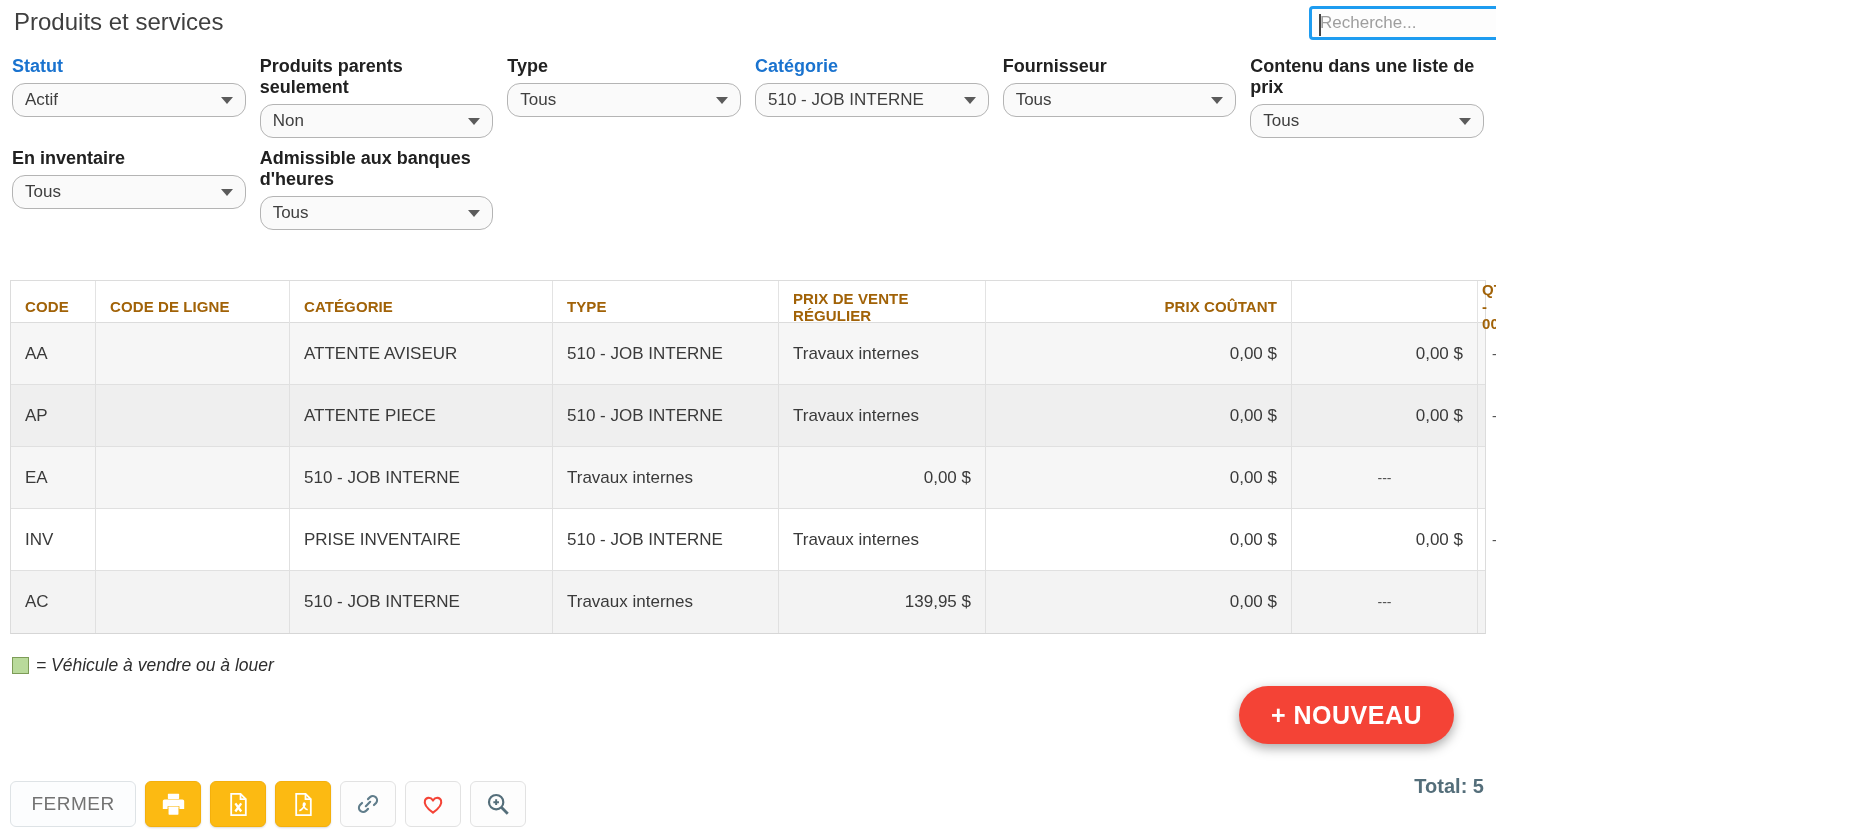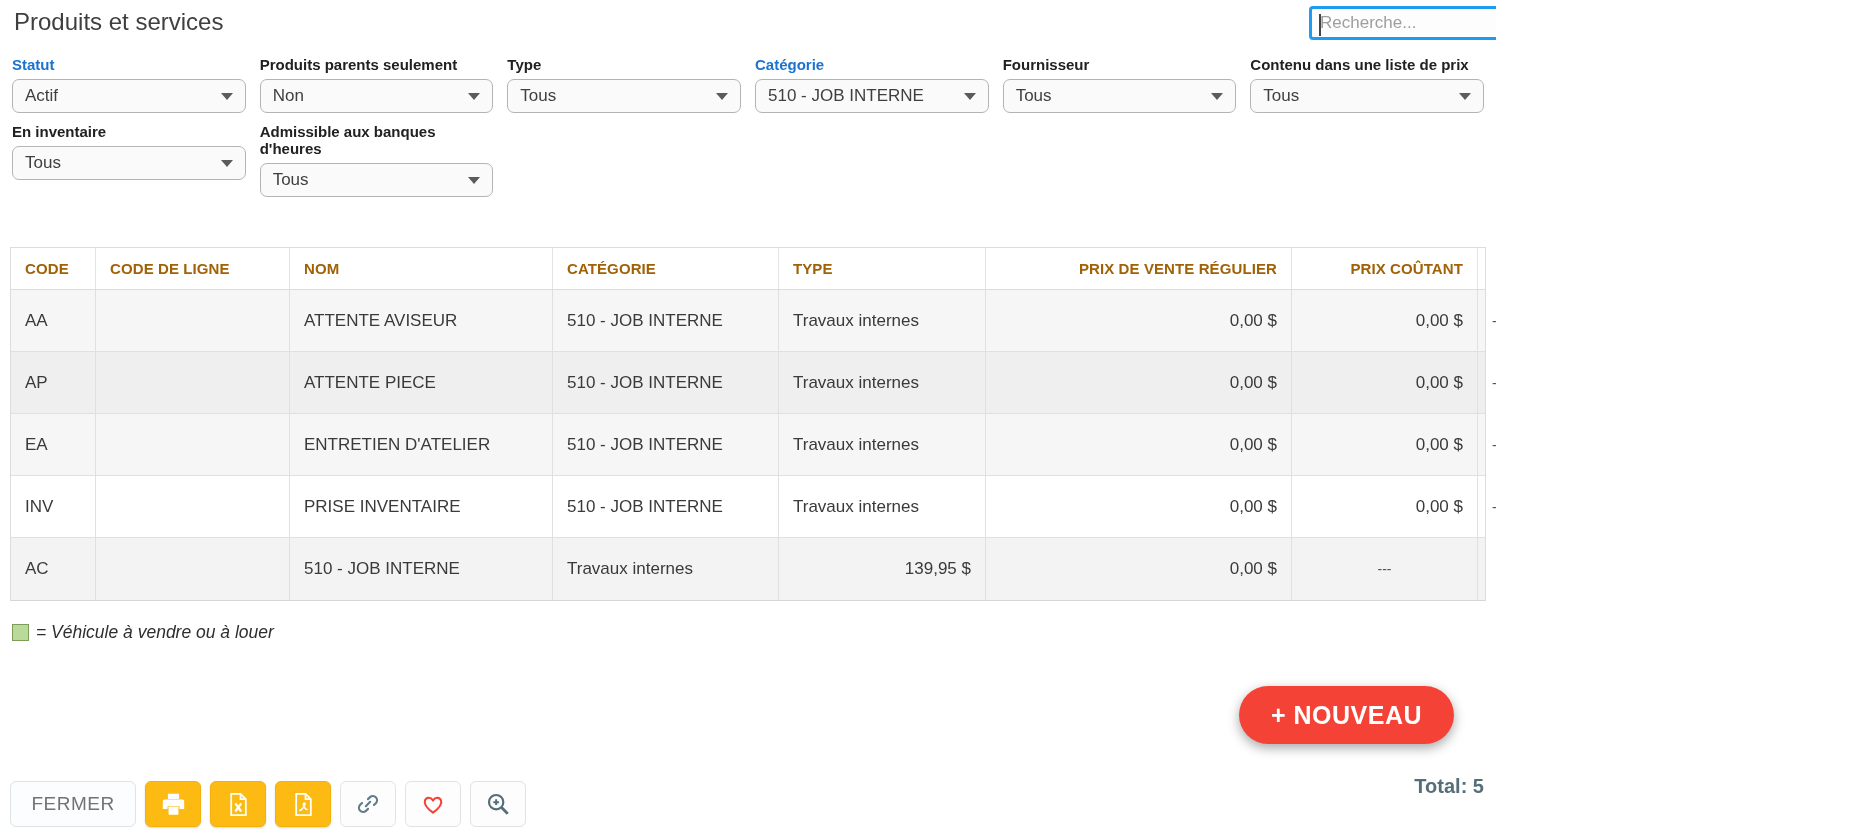--- a/index.html
+++ b/index.html
@@ -14,23 +14,23 @@
   .search-input { border:none; outline:none; background:transparent; width:100%; height:100%; padding:0 8px; font-size:17px; color:#333; font-family:Liberation Sans, sans-serif; }
   .search-input::placeholder { color:#9e9e9e; }
   .text-cursor { position:absolute; left:7px; top:5px; width:1.5px; height:22px; background:#444; }
   .win-btn { position:absolute; top:8px; width:32px; height:32px; display:flex; align-items:center; justify-content:center; cursor:pointer; }
   .win-btn.minimize { left:1776px; }
   .win-btn.closebtn { left:1812px; }
   .minus-icon { width:22px; height:2.5px; background:#9aa0a6; }
 
   
   .filters { padding:8px 12px 0 12px; display:grid; grid-template-columns:repeat(6,1fr); column-gap:14px; row-gap:10px; }
-  .flabel { font-size:15px; font-weight:700; color:#212121; margin-bottom:6px; }
+  .flabel { font-size:18px; font-weight:700; color:#212121; margin-bottom:6px; }
   .filter.active .flabel { color:#1a73cf; }
-  .selectbox { height:34px; border:1px solid #b4b4b4; border-radius:7px; background:#fafafa; display:flex; align-items:center; padding:0 12px; font-size:17px; color:#3f3f3f; cursor:pointer; }
+  .selectbox { height:34px; border:1px solid #b4b4b4; border-radius:13px; background:#fafafa; display:flex; align-items:center; padding:0 12px; font-size:17px; color:#3f3f3f; cursor:pointer; }
   .selectbox .val { flex:1; white-space:nowrap; overflow:hidden; }
   .caret { width:0; height:0; border-left:6px solid transparent; border-right:6px solid transparent; border-top:7px solid #5b5b5b; margin-left:8px; }
 
   
   .table { margin:50px 10px 0 10px; border:1px solid #dcdcdc; border-bottom:1px solid #d6d6d6; }
   .thead, .trow { display:grid; grid-template-columns:85px 194px 263px 226px 207px 306px 186px 43px 138px 1fr; }
   .thead { height:42px; background:#fff; border-bottom:1px solid #dcdcdc; }
   .th { display:flex; align-items:center; font-size:15px; font-weight:700; color:#a16207; border-right:1px solid #e3e3e3; padding:0 14px; letter-spacing:0.1px; }
   .th:last-child { border-right:none; }
   .trow { height:62px; border-bottom:1px solid #e0e0e0; }
@@ -140,21 +140,20 @@
         <span class="val">Tous</span>
         <span class="caret"></span>
       </div>
     </div>
   </div>
 
   <div class="table">
     <div class="thead" id="thead">
         <div class="th ">CODE</div>
         <div class="th ">CODE DE LIGNE</div>
-        <div class="th ">NOM</div>
         <div class="th ">CATÉGORIE</div>
         <div class="th ">TYPE</div>
         <div class="th al-right">PRIX DE VENTE RÉGULIER</div>
         <div class="th al-right">PRIX COÛTANT</div>
         <div class="th al-center"></div>
         <div class="th al-center">QTÉ - 001</div>
         <div class="th "></div>
       </div>
     <div id="tbody">
         <div class="trow">
@@ -217,21 +216,20 @@
                 <rect x="16.2" width="1.2" height="22"></rect>
                 <rect x="18.6" width="2.4" height="22"></rect>
                 <rect x="22.2" width="2" height="22"></rect>
               </svg>
     </button>
   </div>
         </div>
         <div class="trow">
           <div class="td ">EA</div>
           <div class="td "></div>
-          <div class="td ">ENTRETIEN D'ATELIER</div>
           <div class="td ">510 - JOB INTERNE</div>
           <div class="td ">Travaux internes</div>
           <div class="td al-right">0,00 $</div>
           <div class="td al-right">0,00 $</div>
           <div class="td al-center flags">---</div>
           <div class="td al-center">-</div>
           <div class="td actions-cell">
     <button class="row-btn">
       <svg width="28" height="24" viewBox="0 0 24 24">
                 <path d="M12 5.6C7.1 5.6 3.4 9 2 12c1.4 3 5.1 6.4 10 6.4S20.6 15 22 12c-1.4-3-5.1-6.4-10-6.4z" fill="none" stroke="#5f7d8c" stroke-width="1.6"></path>

